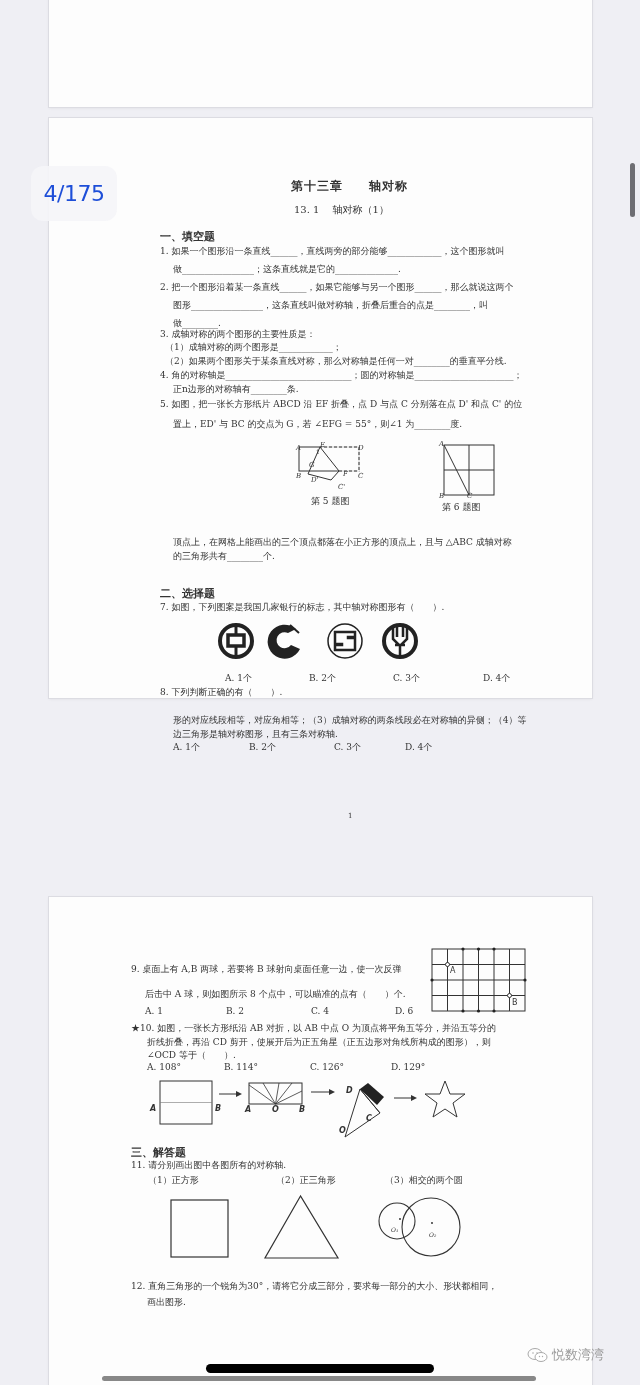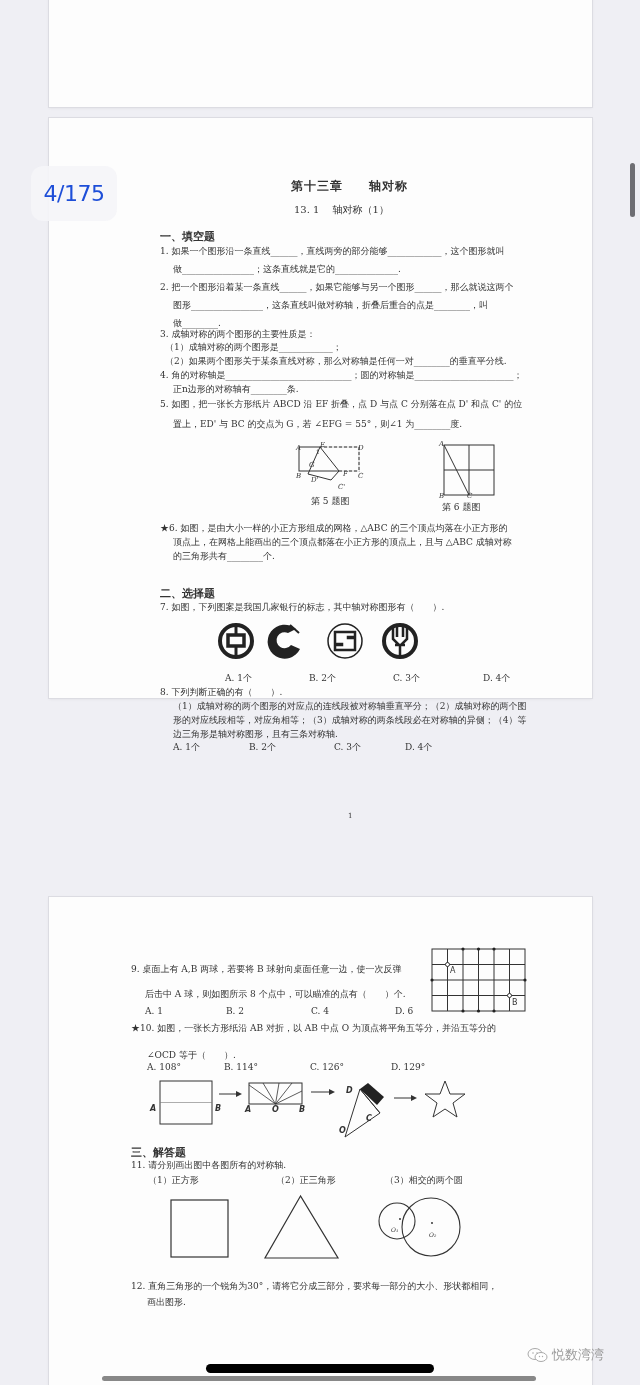--- a/index.html
+++ b/index.html
@@ -71,21 +71,20 @@
       <rect x="0" y="0" width="50" height="50" fill="none" stroke="#333"></rect>
       <line x1="25" y1="0" x2="25" y2="50" stroke="#333"></line>
       <line x1="0" y1="25" x2="50" y2="25" stroke="#333"></line>
       <line x1="0" y1="0" x2="25" y2="50" stroke="#333"></line>
     </svg>
     <div class="t" style="left:390px;top:320px;font-style:italic;font-size:7px">A</div>
     <div class="t" style="left:390px;top:372px;font-style:italic;font-size:7px">B</div>
     <div class="t" style="left:418px;top:372px;font-style:italic;font-size:7px">C</div>
     <div class="t" style="left:393px;top:383px">第 6 题图</div>
 
-    <div class="t" style="left:111px;top:404px">★6. 如图，是由大小一样的小正方形组成的网格，△ABC 的三个顶点均落在小正方形的</div>
     <div class="t" style="left:124px;top:418px">顶点上，在网格上能画出的三个顶点都落在小正方形的顶点上，且与 △ABC 成轴对称</div>
     <div class="t" style="left:124px;top:432px">的三角形共有________个.</div>
 
     <div class="t sec" style="left:111px;top:470px">二、选择题</div>
     <div class="t" style="left:111px;top:483px">7. 如图，下列图案是我国几家银行的标志，其中轴对称图形有（　　）.</div>
 
     <svg style="left:167px;top:503px" width="40" height="40">
       <circle cx="20" cy="20" r="16" fill="none" stroke="#222" stroke-width="4"></circle>
       <rect x="12" y="14" width="16" height="11" fill="none" stroke="#222" stroke-width="3.5"></rect>
       <line x1="20" y1="3" x2="20" y2="14" stroke="#222" stroke-width="3"></line>
@@ -104,21 +103,20 @@
       <circle cx="20" cy="20" r="16" fill="none" stroke="#222" stroke-width="4"></circle>
       <path d="M13 6 V18 L20 25 L27 18 V6 M17 6 V16 M23 6 V16 M20 25 V34 M15 24 H25" fill="none" stroke="#222" stroke-width="2.5"></path>
     </svg>
 
     <div class="t" style="left:176px;top:554px">A. 1个</div>
     <div class="t" style="left:260px;top:554px">B. 2个</div>
     <div class="t" style="left:344px;top:554px">C. 3个</div>
     <div class="t" style="left:434px;top:554px">D. 4个</div>
 
     <div class="t" style="left:111px;top:568px">8. 下列判断正确的有（　　）.</div>
-    <div class="t" style="left:124px;top:582px">（1）成轴对称的两个图形的对应点的连线段被对称轴垂直平分；（2）成轴对称的两个图</div>
     <div class="t" style="left:124px;top:596px">形的对应线段相等，对应角相等；（3）成轴对称的两条线段必在对称轴的异侧；（4）等</div>
     <div class="t" style="left:124px;top:610px">边三角形是轴对称图形，且有三条对称轴.</div>
     <div class="t" style="left:124px;top:623px">A. 1个</div>
     <div class="t" style="left:200px;top:623px">B. 2个</div>
     <div class="t" style="left:285px;top:623px">C. 3个</div>
     <div class="t" style="left:356px;top:623px">D. 4个</div>
 
     <div class="t" style="left:299px;top:692px;font-size:7px">1</div>
   </div>
 
@@ -152,20 +150,21 @@
           <circle cx="46.5" cy="62" r="1.6"></circle>
           <circle cx="62" cy="62" r="1.6"></circle>
       </g>
       <circle cx="15.5" cy="15.5" r="2" fill="#fff" stroke="#333"></circle>
       <circle cx="77.5" cy="46.5" r="2" fill="#fff" stroke="#333"></circle>
     </svg>
     <div class="t" style="left:401px;top:68px;font-family:'DejaVu Sans',sans-serif;font-size:8px">A</div>
     <div class="t" style="left:463px;top:100px;font-family:'DejaVu Sans',sans-serif;font-size:8px">B</div>
 
     <div class="t" style="left:82px;top:125px">★10. 如图，一张长方形纸沿 AB 对折，以 AB 中点 O 为顶点将平角五等分，并沿五等分的</div>
+    <div class="t" style="left:98px;top:139px">折线折叠，再沿 CD 剪开，使展开后为正五角星（正五边形对角线所构成的图形），则</div>
     <div class="t" style="left:98px;top:152px">∠OCD 等于（　　）.</div>
     <div class="t" style="left:98px;top:164px">A. 108°</div>
     <div class="t" style="left:175px;top:164px">B. 114°</div>
     <div class="t" style="left:261px;top:164px">C. 126°</div>
     <div class="t" style="left:342px;top:164px">D. 129°</div>
 
     <svg style="left:100px;top:180px" width="330" height="70">
       <rect x="11" y="4" width="52" height="43" fill="none" stroke="#333"></rect>
       <line x1="11" y1="25.5" x2="63" y2="25.5" stroke="#777" stroke-width=".6"></line>
       <line x1="70" y1="17" x2="87" y2="17" stroke="#333"></line>

